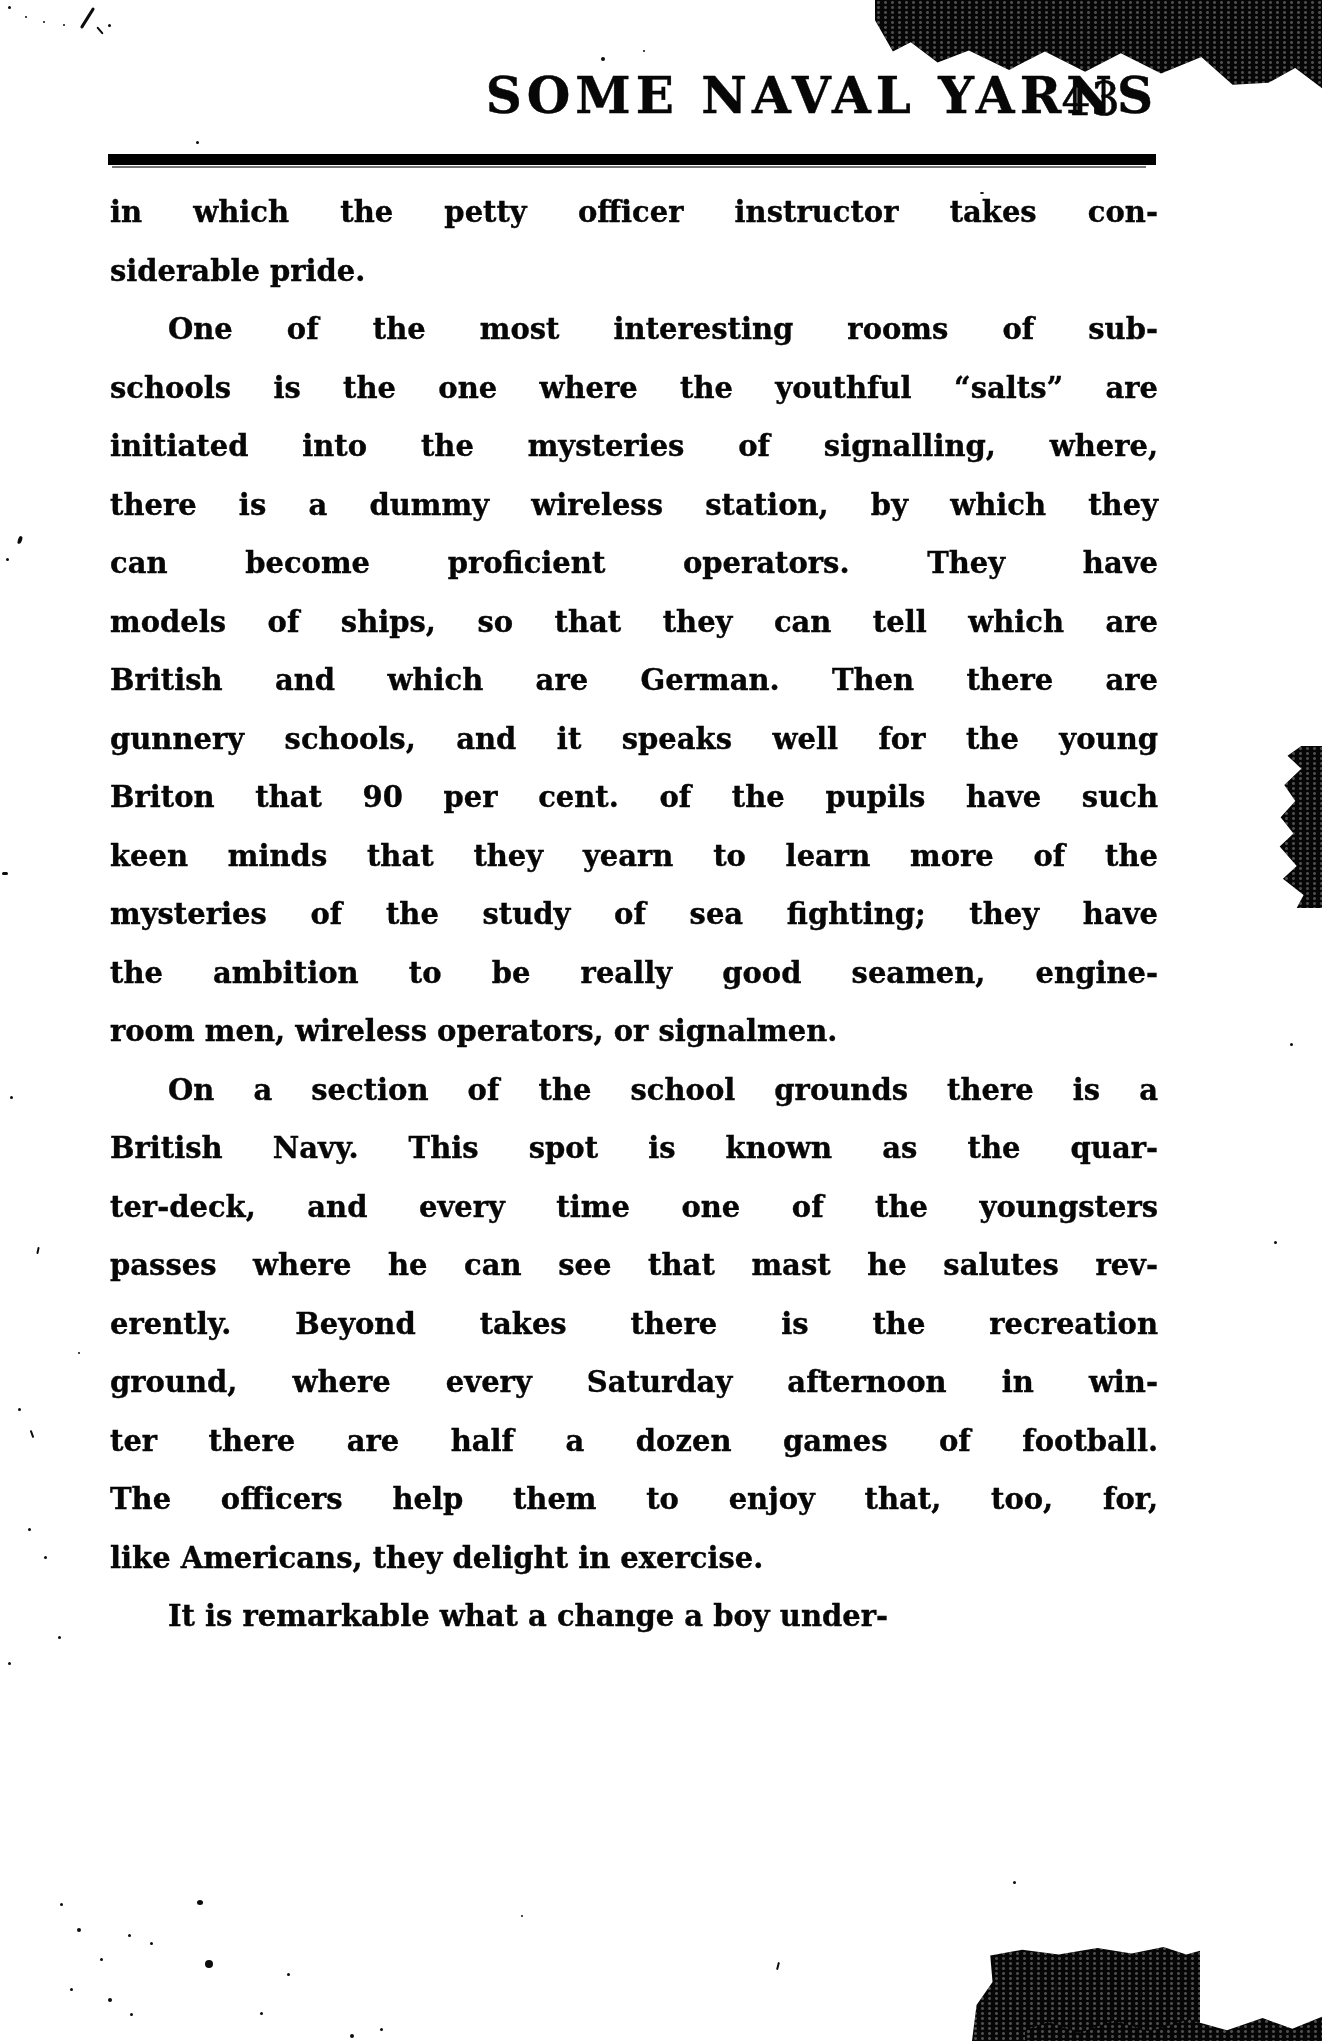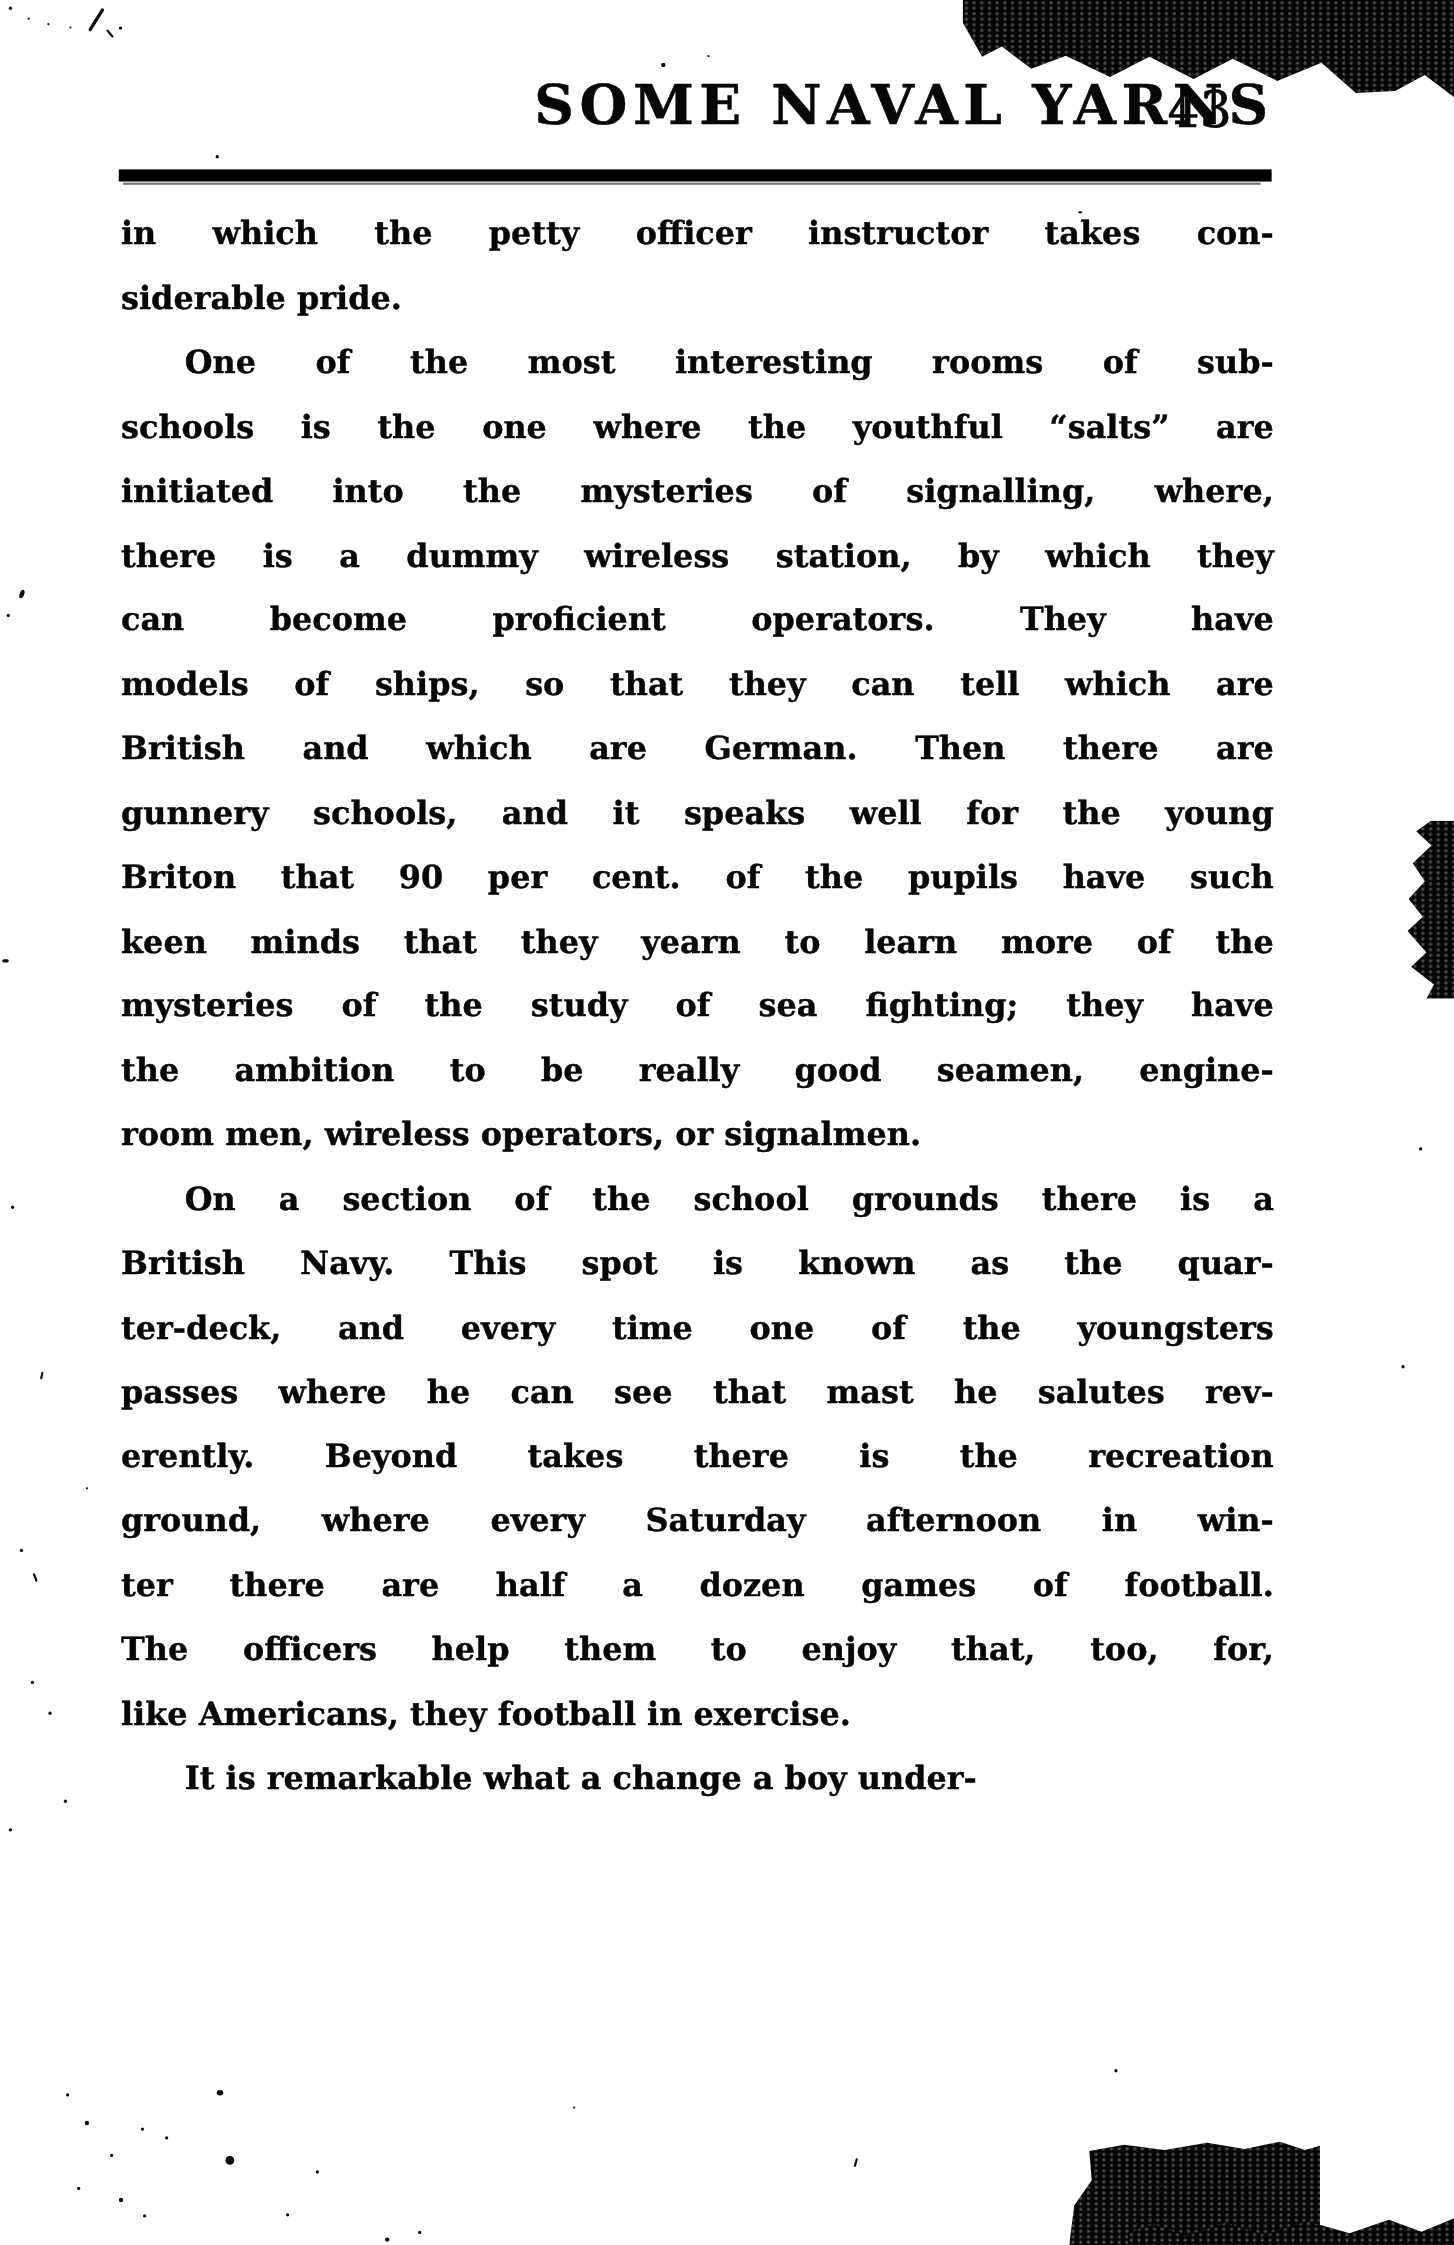--- a/index.html
+++ b/index.html
@@ -101,21 +101,21 @@
       <div class="line">the ambition to be really good seamen, engine-</div>
       <div class="line last">room men, wireless operators, or signalmen.</div>
       <div class="line indent">On a section of the school grounds there is a</div>
       <div class="line">British Navy.  This spot is known as the quar-</div>
       <div class="line">ter-deck, and every time one of the youngsters</div>
       <div class="line">passes where he can see that mast he salutes rev-</div>
       <div class="line">erently.  Beyond takes there is the recreation</div>
       <div class="line">ground, where every Saturday afternoon in win-</div>
       <div class="line">ter there are half a dozen games of football.</div>
       <div class="line">The officers help them to enjoy that, too, for,</div>
-      <div class="line last">like Americans, they football in exercise.</div>
+      <div class="line last">like Americans, they delight in exercise.</div>
       <div class="line last indent">It is remarkable what a change a boy under-</div>
     </div>
 
   <div class="blob blob-top-right"></div>
   <div class="blob blob-right-edge"></div>
   <div class="blob blob-bottom-right"></div>
   <div class="blob blob-bottom-strip"></div>
 
   <span class="dash" style="left:86px;top:6px;width:3px;height:24px;transform:rotate(32deg);"></span>
   <span class="dash" style="left:99px;top:26px;width:2px;height:9px;transform:rotate(-40deg);"></span>

